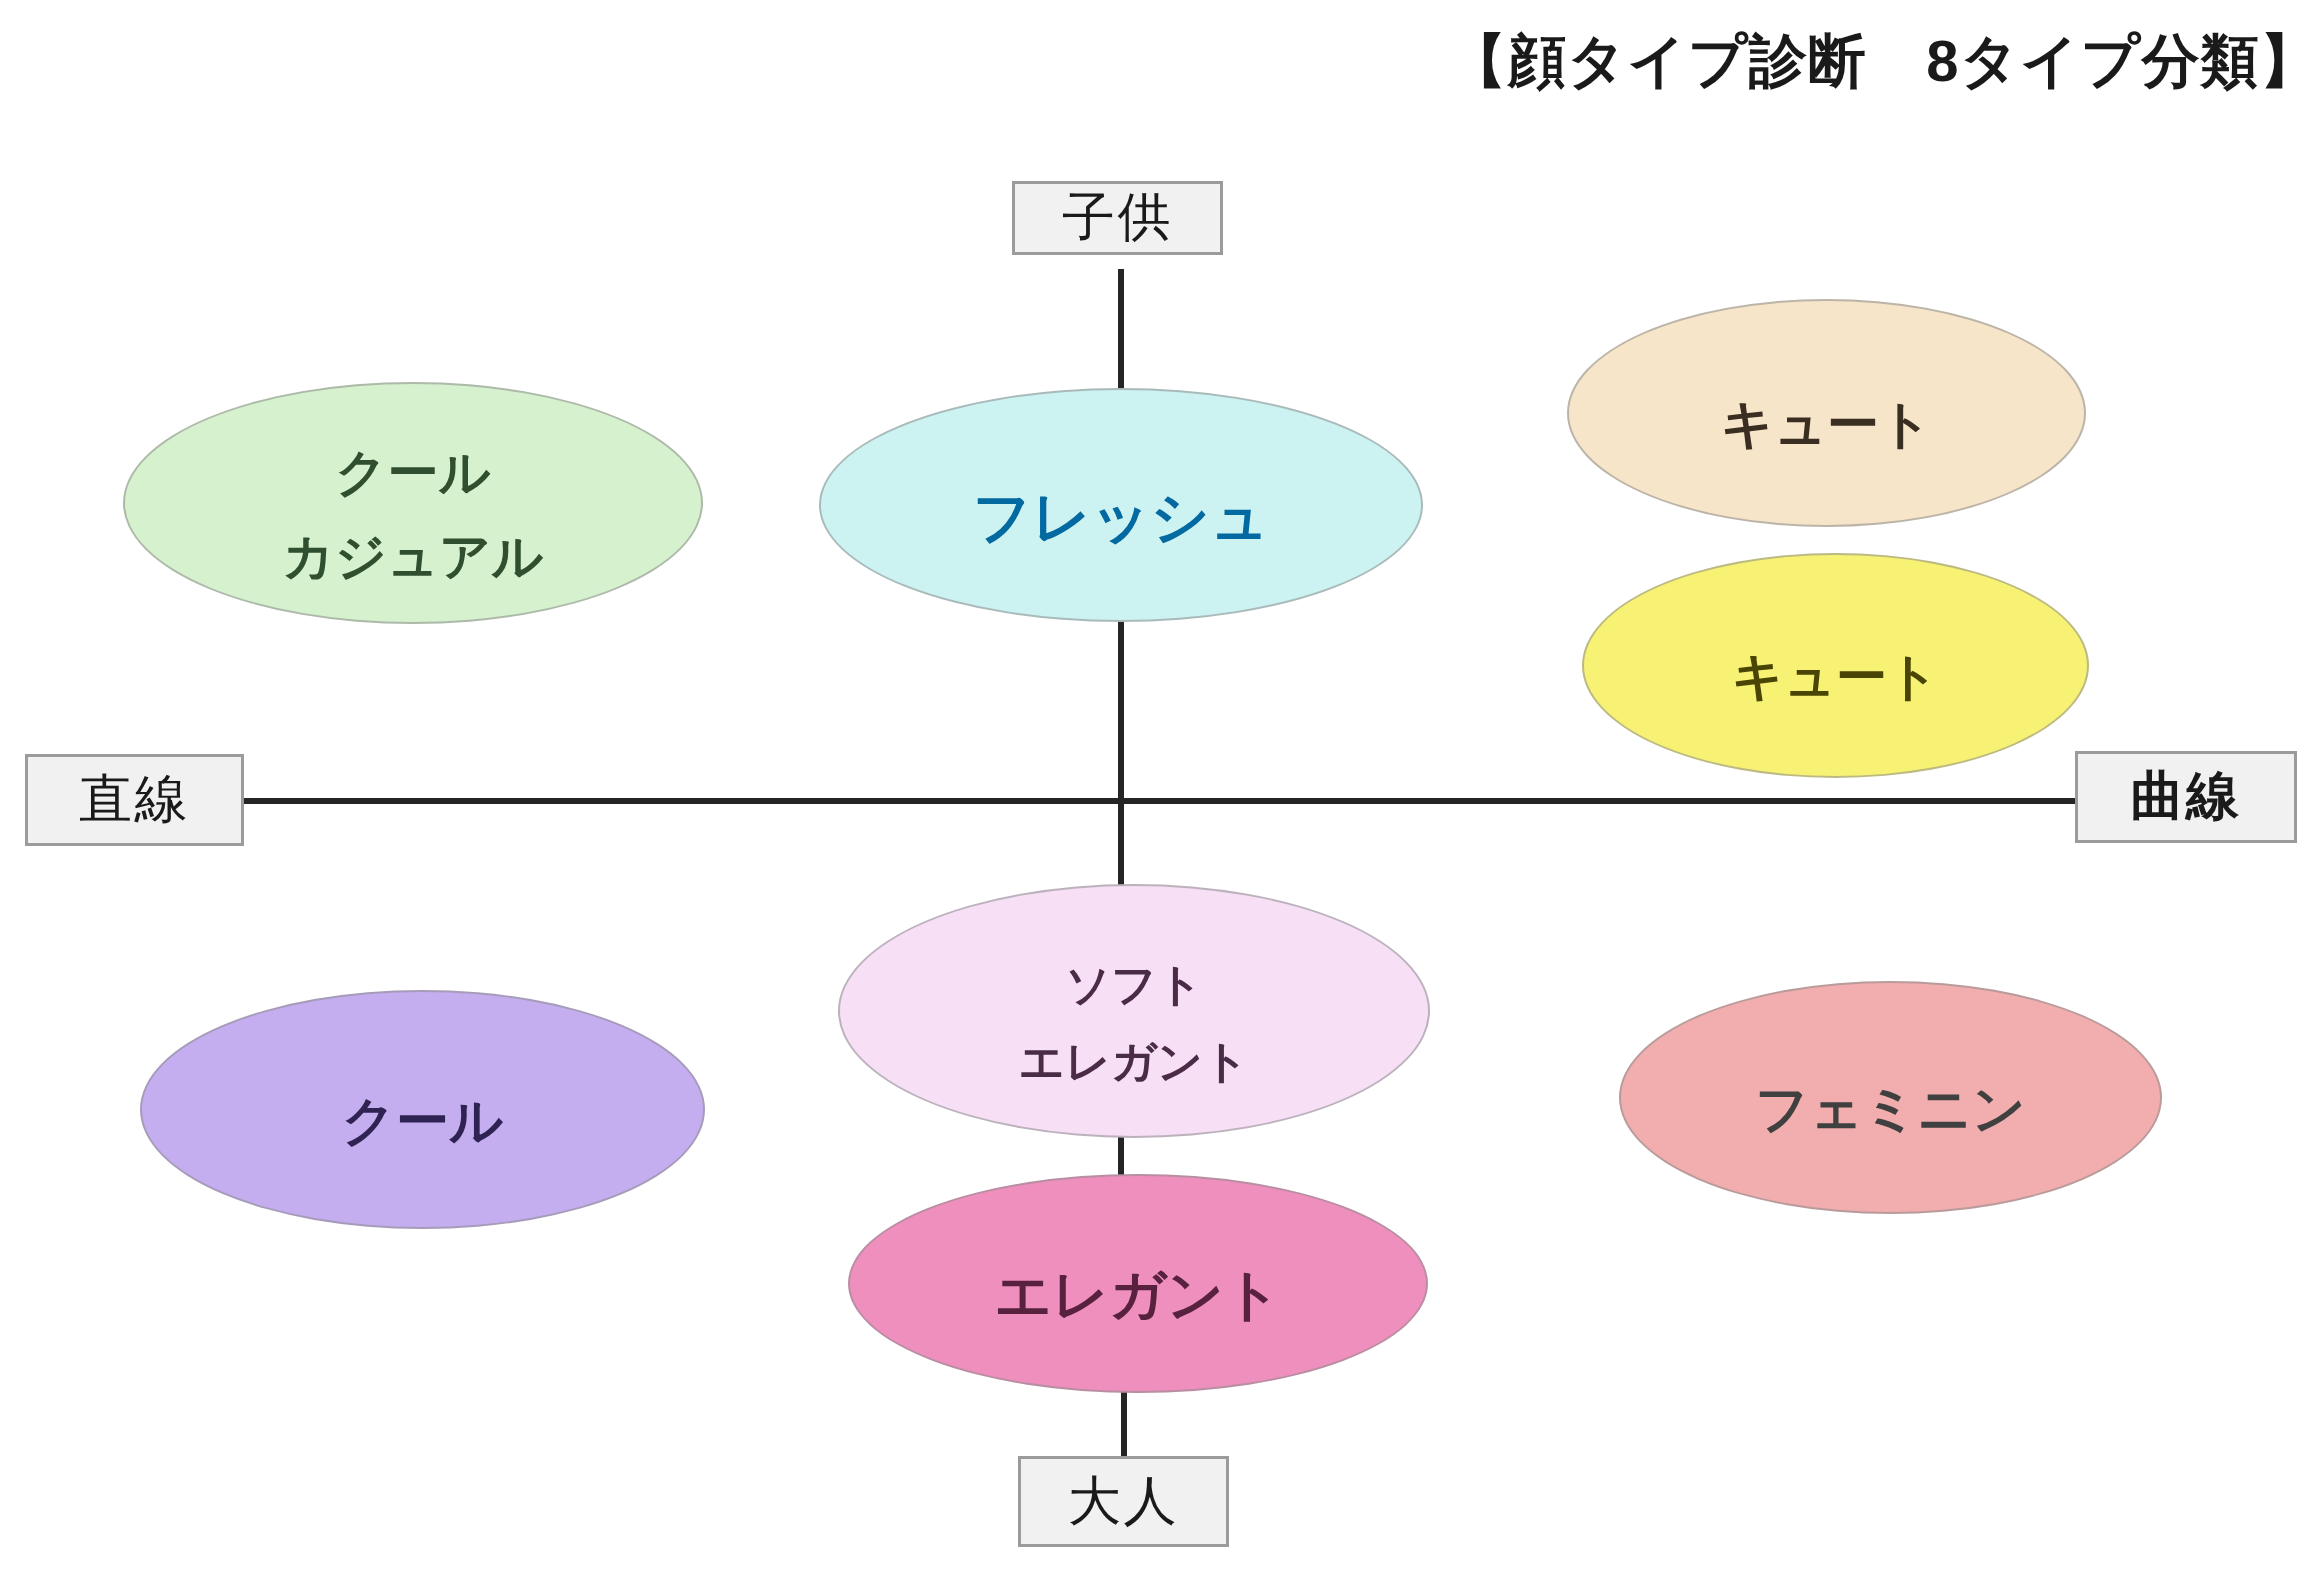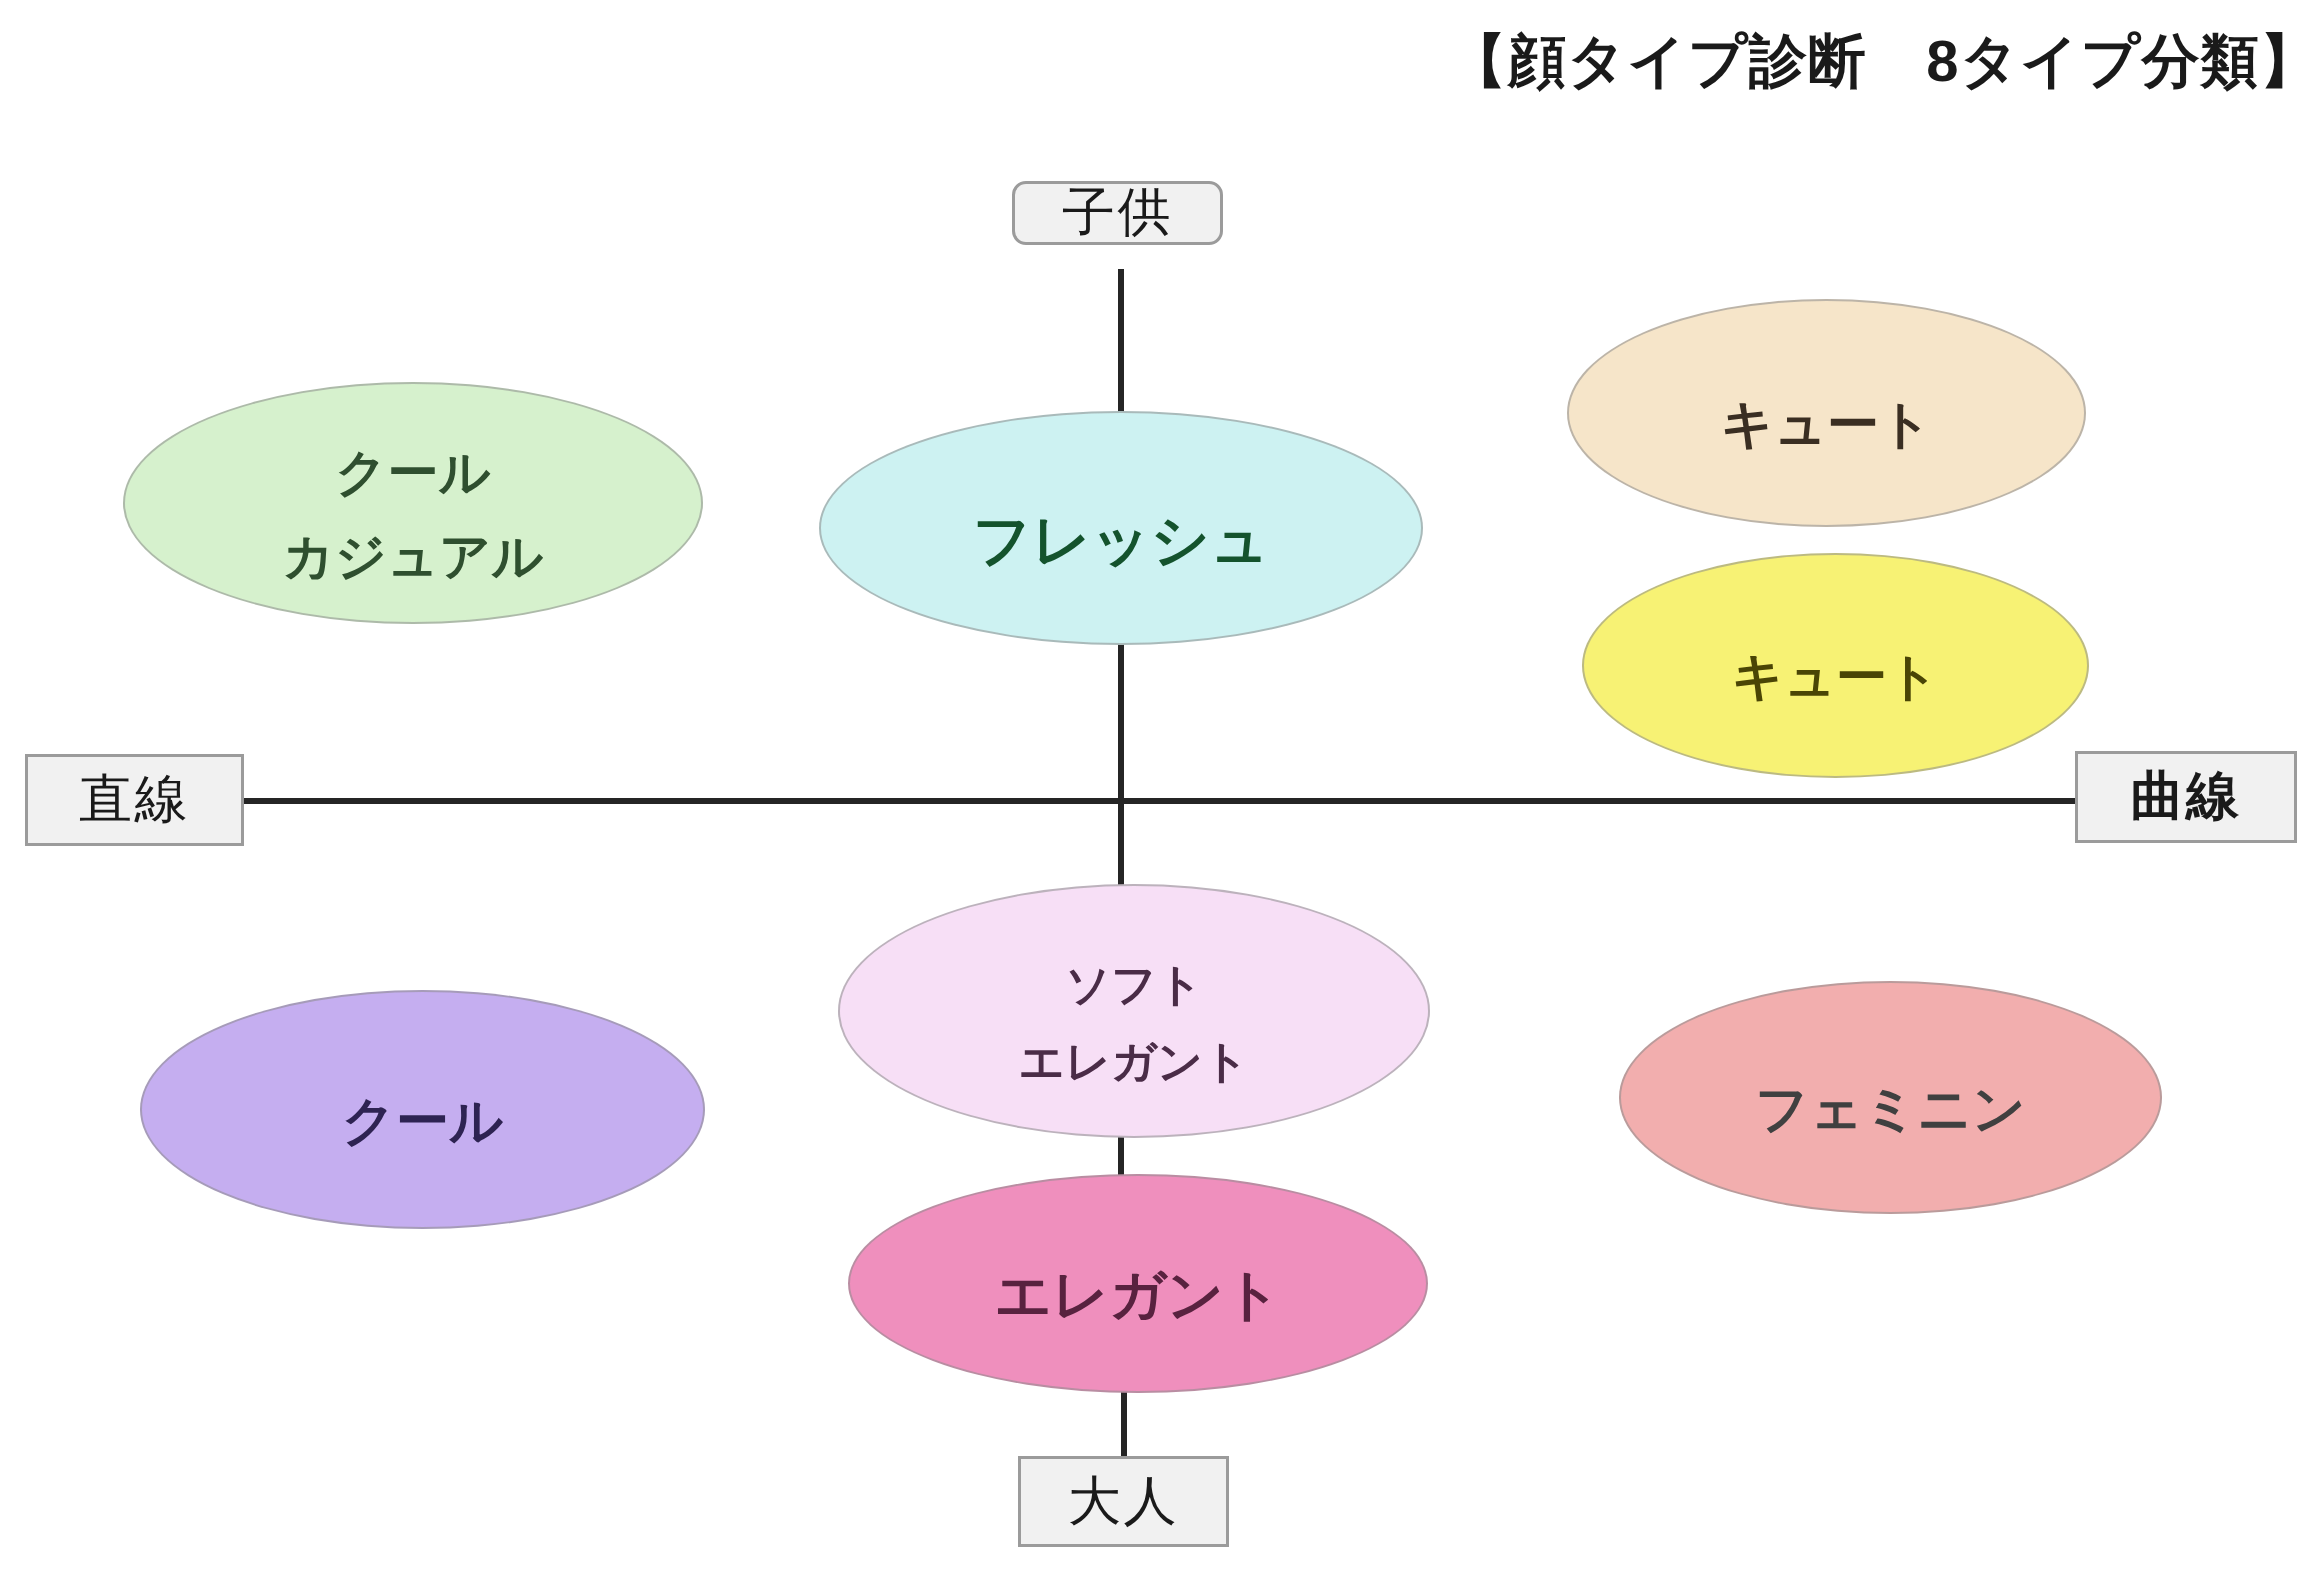--- a/index.html
+++ b/index.html
@@ -65,21 +65,21 @@
     border: 3px solid #9b9b9b;
     display: flex;
     align-items: center;
     justify-content: center;
     font-size: 53px;
     font-weight: 400;
     color: #1a1a1a;
     letter-spacing: 2.4px;
     white-space: nowrap;
   }
-  .box-child  { left: 1012px; top: 181px;  width: 211px; height: 64px; border-radius: 14px; }
+  .box-child  { left: 1012px; top: 181px;  width: 211px; height: 74px; }
   .box-adult  { left: 1018px; top: 1456px; width: 211px; height: 91px; }
   .box-left   { left: 25px;   top: 754px; width: 219px; height: 92px; }
   .box-right  { left: 2075px; top: 751px; width: 222px; height: 92px; font-weight: bold; }
 
   
   .ellipse {
     position: absolute;
     box-sizing: border-box;
     border-radius: 50%;
     border: 2.4px solid rgba(140,140,140,0.55);
@@ -92,22 +92,22 @@
     font-weight: 700;
     white-space: nowrap;
   }
   .ellipse .ln { display: block; margin-top: 24px; }
 
   .e-coolcasual {
     left: 123px;  top: 382px;  width: 580px;  height: 242px;
     background: #d6f1cd; color: #2f4f2f; font-size: 51px;
   }
   .e-fresh {
-    left: 819px; top: 411px;  width: 604px; height: 234px;
-    background: #cdf2f2; color: #14532d; font-size: 58px;
+    left: 819px; top: 388px;  width: 604px; height: 234px;
+    background: #cdf2f2; color: #0369a1; font-size: 58px;
   }
   .e-cute {
     left: 1567px; top: 299px;  width: 519px;  height: 228px;
     background: #f6e5c9; color: #3a2e22; font-size: 52px;
   }
   .e-activecute {
     left: 1582px; top: 553px;  width: 507px;  height: 225px;
     background: #f7f274; color: #4a4505; font-size: 51px;
   }
   .e-softelegant {

